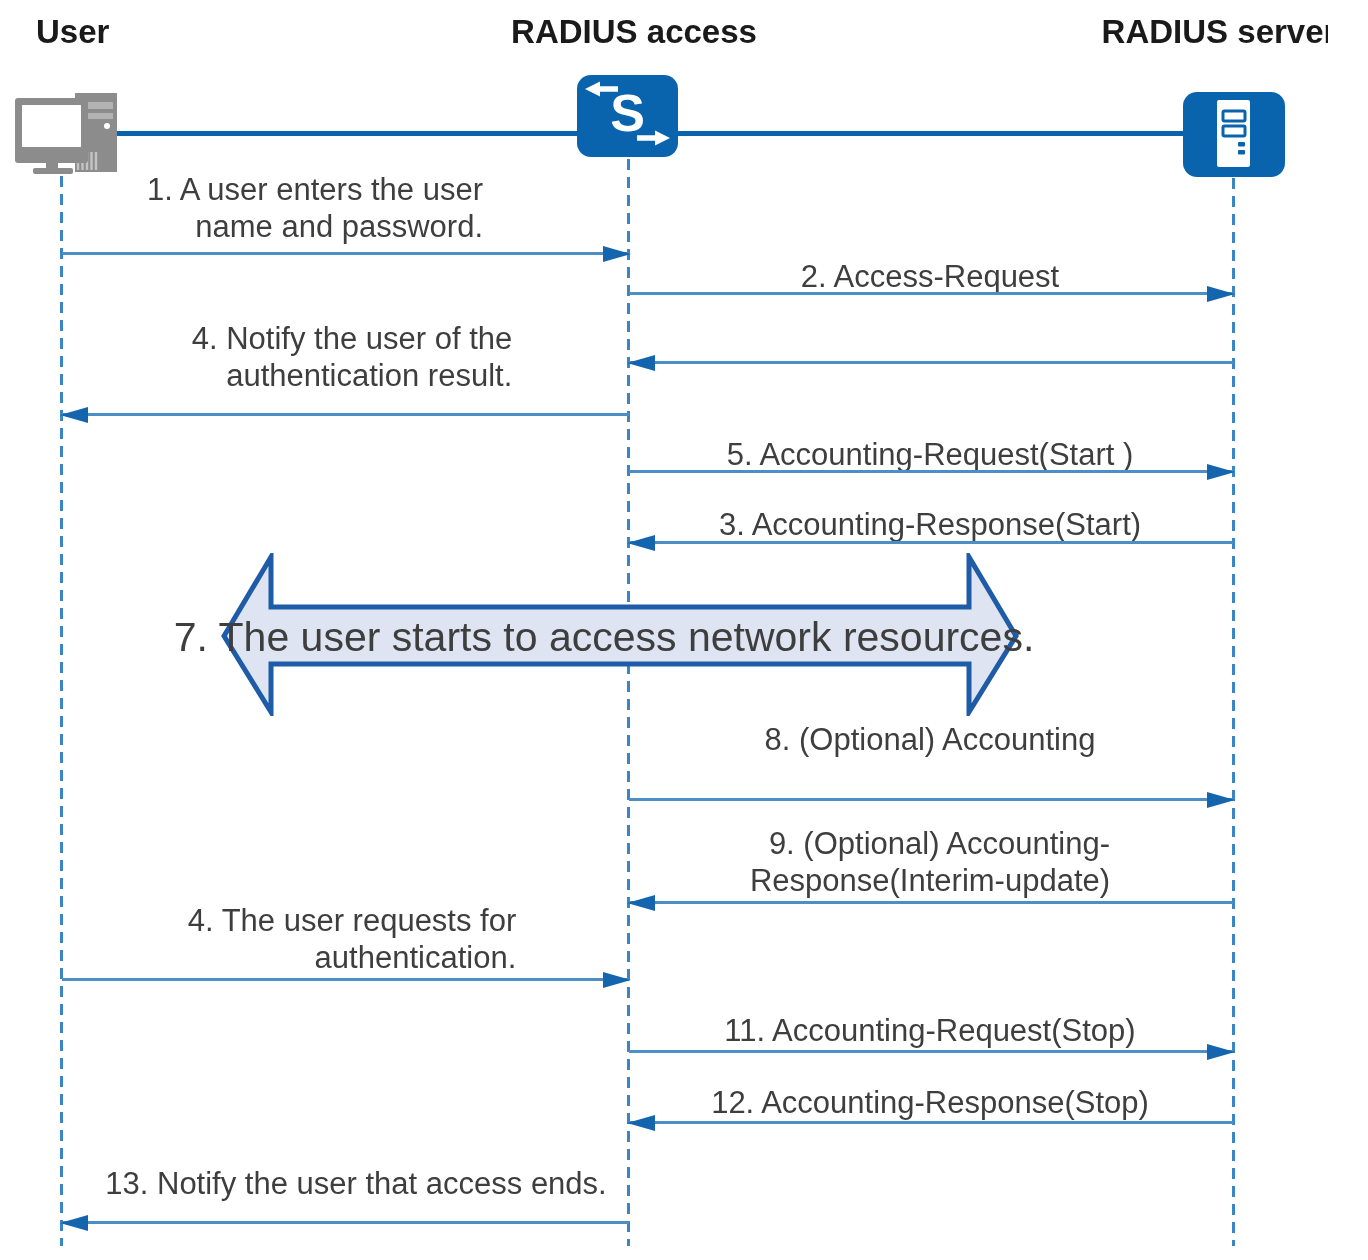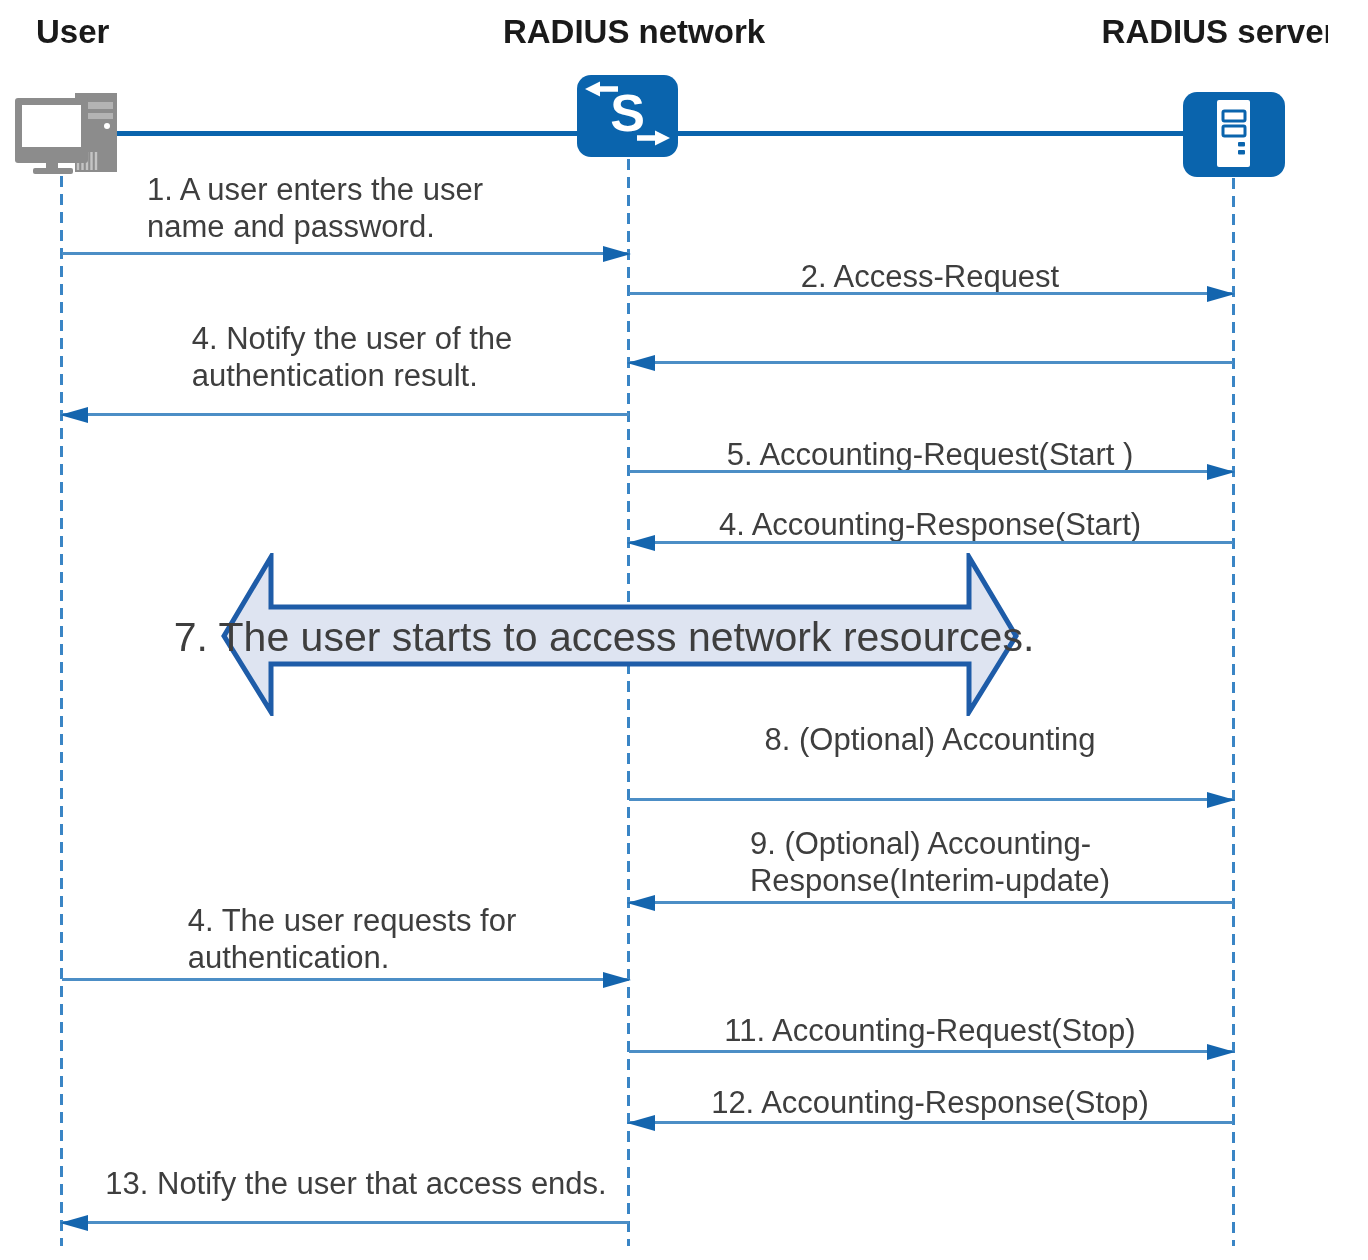--- a/index.html
+++ b/index.html
@@ -26,21 +26,21 @@
   .backbone{
     position:absolute;left:98px;top:131px;width:1087px;height:5px;
     background:var(--accent-blue);z-index:1;
   }
   .lifeline{
     position:absolute;width:3px;z-index:0;
     background:repeating-linear-gradient(to bottom, var(--lifeline-blue) 0 11px, transparent 11px 18px);
   }
   .icon-box{position:absolute;z-index:3;}
   .msg-label{
-    position:absolute;transform:translateX(-50%);text-align:left;z-index:2;
+    position:absolute;transform:translateX(-50%);text-align:right;z-index:2;
     font-size:31px;line-height:37px;color:var(--text-gray);white-space:nowrap;
   }
   .msg-arrow{position:absolute;height:3px;background:var(--arrow-blue);z-index:2;}
   .msg-arrow::after{
     content:"";position:absolute;top:50%;transform:translateY(-50%);
     width:0;height:0;border-top:8px solid transparent;border-bottom:8px solid transparent;
   }
   .msg-arrow.to-right::after{right:-2px;border-left:28px solid var(--arrowhead-blue);}
   .msg-arrow.to-left::after{left:-2px;border-right:28px solid var(--arrowhead-blue);}
   .banner-svg{position:absolute;left:220px;top:553px;z-index:2;}
@@ -48,21 +48,21 @@
     position:absolute;left:604px;top:637px;transform:translate(-50%,-50%);
     font-size:41px;color:var(--text-gray);white-space:nowrap;z-index:3;
   }
 </style>
 </head>
 <body>
 
 <div class="diagram">
 
   <div class="actor-label" style="left:36px">User</div>
-  <div class="actor-label centered" style="left:634px">RADIUS network</div>
+  <div class="actor-label centered" style="left:634px">RADIUS access</div>
   <div class="actor-label centered" style="left:1219px">RADIUS server</div>
 
   <div class="backbone"></div>
 
   <div class="lifeline" style="left:60px;top:176px;height:1070px"></div>
   <div class="lifeline" style="left:627px;top:159px;height:1087px"></div>
   <div class="lifeline" style="left:1232px;top:178px;height:1068px"></div>
 
   <div class="icon-box" style="left:14px;top:89px;width:106px;height:88px">
     <svg width="106" height="88" viewBox="0 0 106 88">
@@ -126,21 +126,21 @@
     <div>authentication result.</div>
   </div>
   <div class="msg-arrow to-left" style="left:62px;top:413px;width:567px"></div>
 
   <div class="msg-label" style="left:930px;top:436px">
     <div>5. Accounting-Request(Start )</div>
   </div>
   <div class="msg-arrow to-right" style="left:629px;top:470px;width:604px"></div>
 
   <div class="msg-label" style="left:930px;top:506px">
-    <div>4. Accounting-Response(Start)</div>
+    <div>3. Accounting-Response(Start)</div>
   </div>
   <div class="msg-arrow to-left" style="left:629px;top:541px;width:604px"></div>
 
   <svg class="banner-svg" width="800" height="163" viewBox="0 0 800 163">
     <polygon points="4,83 51,4 51,54 749,54 749,4 796,83 749,159 749,111 51,111 51,159" fill="#DEE4F1" stroke="#1E5CA8" stroke-width="5" stroke-linejoin="miter"></polygon>
   </svg>
   <div class="banner-label">7. The user starts to access network resources.</div>
 
   <div class="msg-label" style="left:930px;top:721px">
     <div>8. (Optional) Accounting</div>

